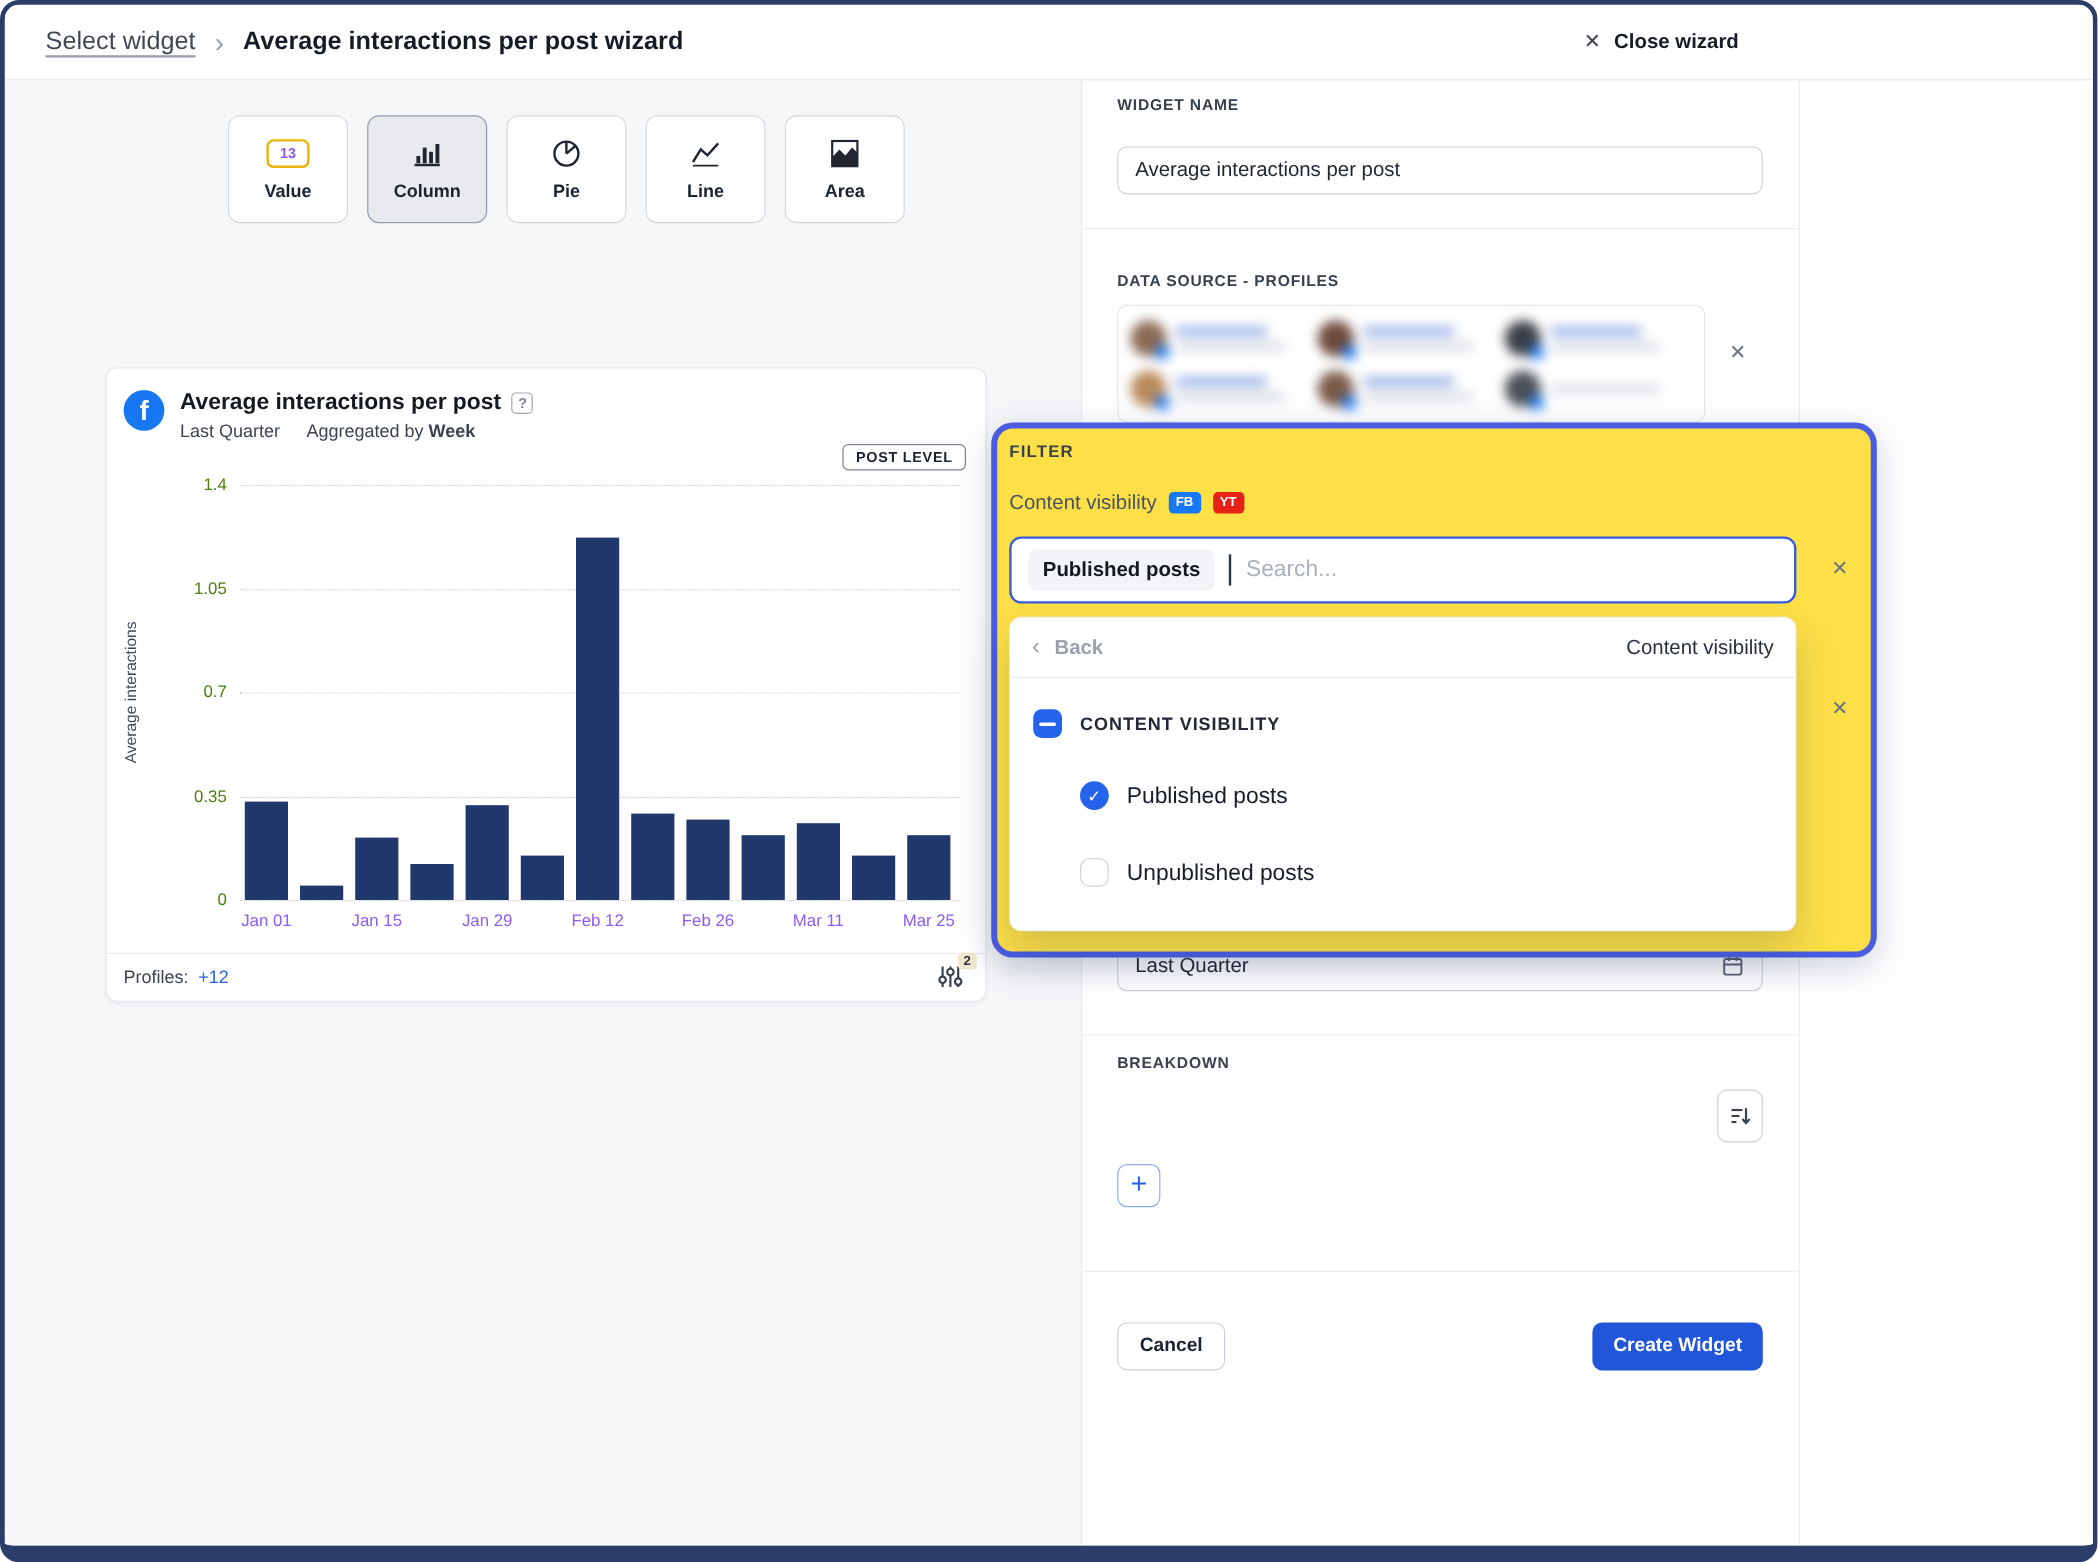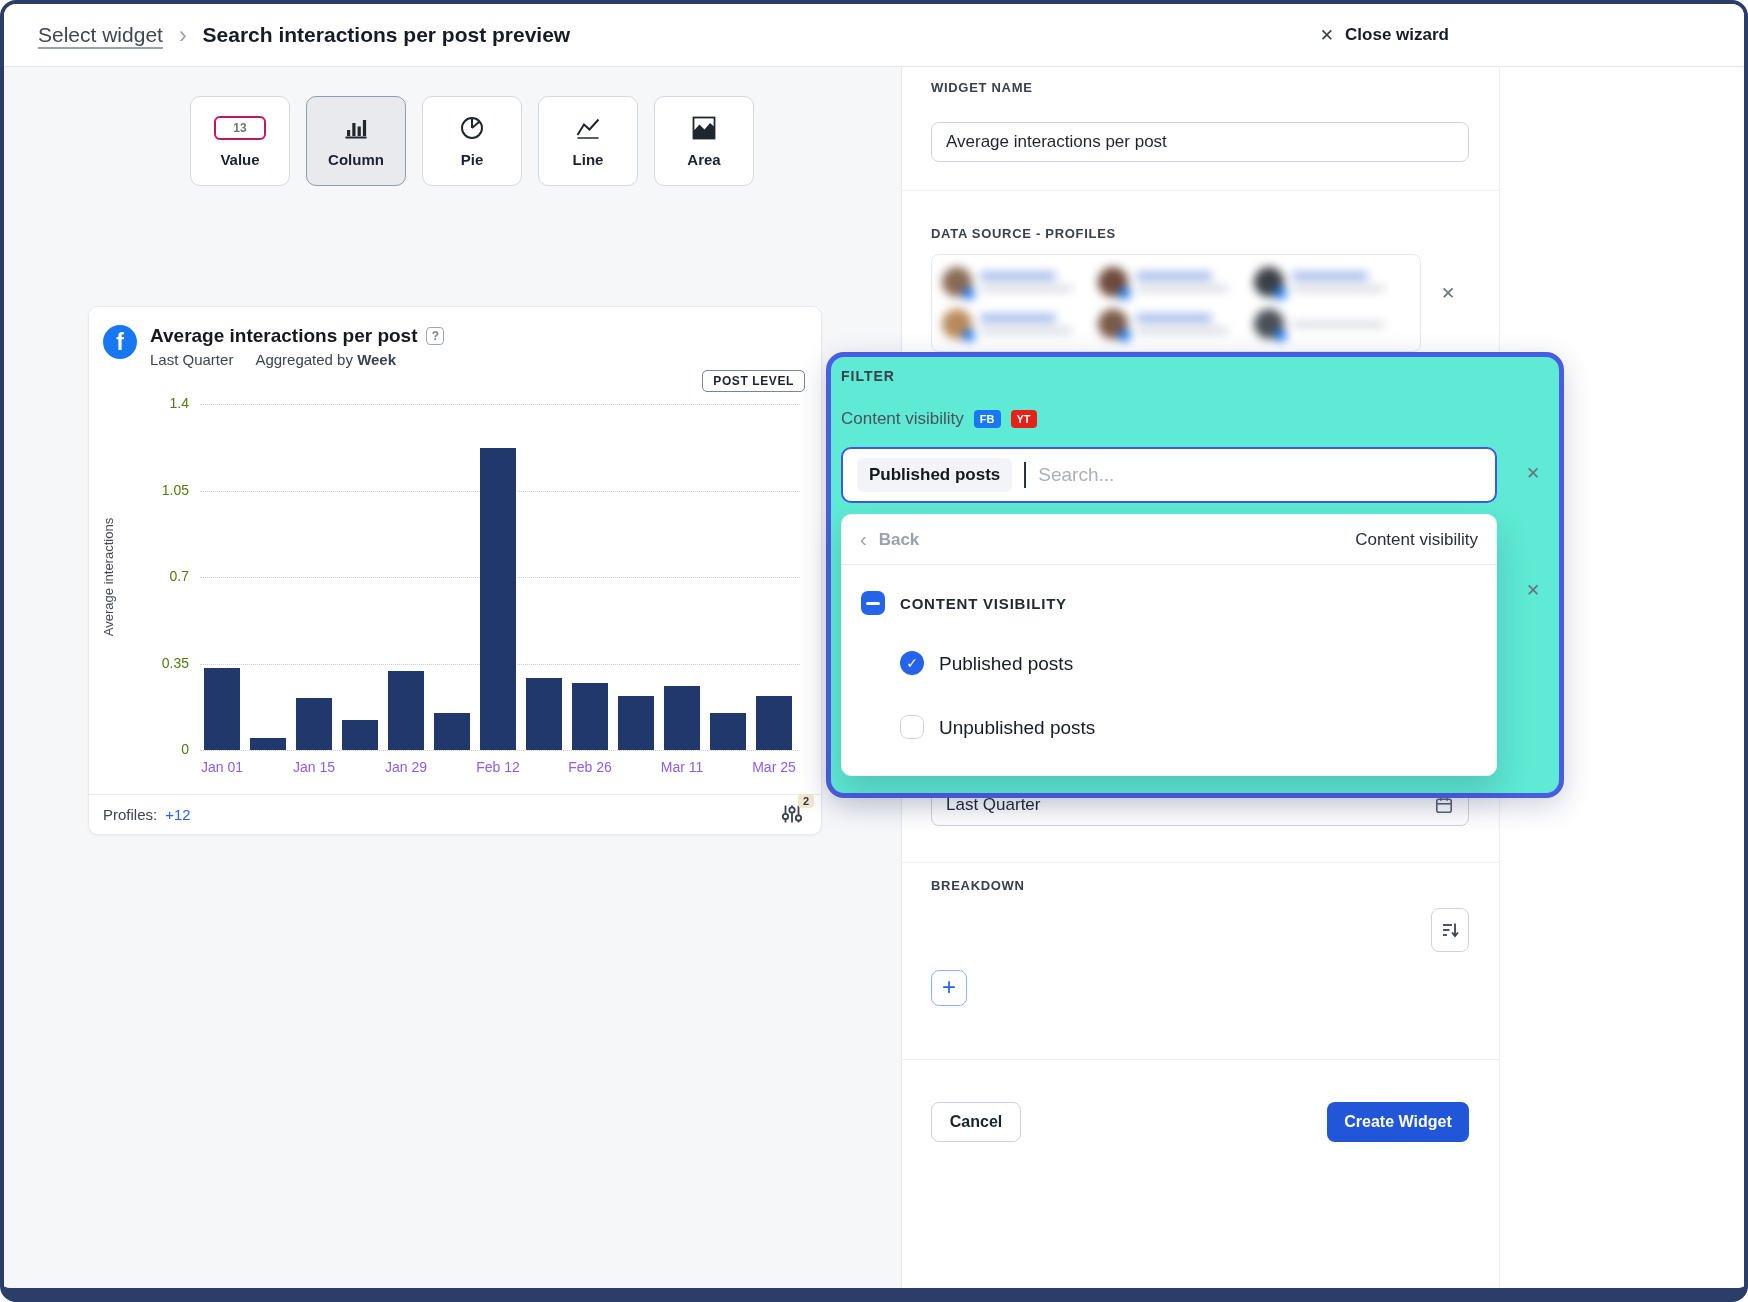--- a/index.html
+++ b/index.html
@@ -17,22 +17,22 @@
   .close-wizard .x{font-size:17px;color:#3a424e;}
   .close-wizard .lbl{font-size:17px;font-weight:bold;color:#161c27;}
   
   .main-area{position:absolute;left:0;top:62px;width:897px;bottom:0;background:#f6f7f9;border-right:1px solid #e4e7eb;}
   .type-buttons{position:absolute;left:186px;top:30px;display:flex;gap:16px;}
   .type-btn{width:100px;height:90px;background:#fff;border:1px solid #d4d8df;border-radius:10px;display:flex;
     flex-direction:column;align-items:center;justify-content:center;gap:9px;cursor:pointer;box-sizing:border-box;}
   .type-btn.selected{background:#e8eaee;border-color:#939ca9;}
   .type-btn .tlabel{font-size:15px;font-weight:bold;color:#1b2230;}
   .type-btn .ticon{height:28px;display:flex;align-items:center;justify-content:center;}
-  .value-glyph{width:52px;height:24px;border:2px solid #be185d;border-radius:6px;display:flex;align-items:center;
-    justify-content:center;font-size:12px;font-weight:bold;color:#737373;box-sizing:border-box;}
+  .value-glyph{width:36px;height:24px;border:2px solid #eab308;border-radius:6px;display:flex;align-items:center;
+    justify-content:center;font-size:12px;font-weight:bold;color:#8b5cf6;box-sizing:border-box;}
   
   .chart-card{position:absolute;left:84px;top:240px;width:732px;height:527px;background:#fff;border:1px solid #e8eaee;
     border-radius:10px;box-shadow:0 1px 3px rgba(16,24,40,.05);}
   .card-header{position:absolute;left:14px;top:18px;display:flex;gap:13px;}
   .fb-logo{width:34px;height:34px;border-radius:50%;background:#1877f2;color:#fff;display:flex;align-items:center;
     justify-content:center;font-size:23px;font-weight:bold;}
   .card-title-row{display:flex;align-items:center;gap:9px;}
   .card-title{font-size:19px;font-weight:bold;color:#14181f;}
   .help-box{width:18px;height:18px;border:1.5px solid #a0a7b1;border-radius:4px;display:flex;align-items:center;
     justify-content:center;font-size:12px;color:#7a828e;font-weight:bold;box-sizing:border-box;}
@@ -89,21 +89,21 @@
     background:#fff;display:flex;align-items:center;justify-content:center;cursor:pointer;box-sizing:border-box;}
   .plus-btn{position:absolute;left:29px;top:904px;width:36px;height:36px;border:1px solid #8fb0f0;border-radius:8px;
     background:#fff;color:#2563eb;font-size:24px;display:flex;align-items:center;justify-content:center;cursor:pointer;
     box-sizing:border-box;padding-bottom:2px;}
   .btn{position:absolute;box-sizing:border-box;border-radius:8px;font-size:16px;font-weight:bold;display:flex;
     align-items:center;justify-content:center;cursor:pointer;}
   .btn-cancel{left:29px;top:1036px;width:90px;height:40px;background:#fff;border:1px solid #cbd1d9;color:#1b2230;}
   .btn-create{left:425px;top:1036px;width:142px;height:40px;background:#2156d8;color:#fff;border:none;}
   .cal-icon{margin-left:auto;display:flex;}
   
-  .filter-popup{position:absolute;left:822px;top:348px;width:738px;height:446px;box-sizing:border-box;background:#5eead4;
+  .filter-popup{position:absolute;left:822px;top:348px;width:738px;height:446px;box-sizing:border-box;background:#fde047;
     border:5px solid #4a5ce0;border-radius:18px;box-shadow:0 8px 28px rgba(35,48,110,.22);z-index:30;}
   .flt-label{position:absolute;left:10px;top:11px;font-size:14px;font-weight:bold;letter-spacing:1px;color:#39414e;}
   .cv-row{position:absolute;left:10px;top:52px;display:flex;align-items:center;gap:10px;font-size:17px;color:#4a5260;}
   .net-badge{border-radius:4px;color:#fff;font-size:11px;font-weight:bold;padding:3px 6px;}
   .search-box{position:absolute;left:10px;top:90px;width:656px;height:56px;box-sizing:border-box;border:2px solid #3b5bdb;
     border-radius:10px;background:#fff;display:flex;align-items:center;padding:0 14px;gap:12px;cursor:text;}
   .chip{background:#f2f4f7;border-radius:6px;padding:7px 12px;font-size:17px;font-weight:bold;color:#14181f;cursor:pointer;}
   .caret{width:2px;height:26px;background:#2a3340;}
   .search-ph{font-size:19px;color:#aab1bc;}
   .popup-x1{position:absolute;left:695px;top:108px;}
@@ -131,21 +131,21 @@
   .dd-opt-label-1{top:202px;}
 </style>
 </head>
 <body>
 
 <div class="canvas" style="border-color: rgb(45, 61, 105);">
 
   <div class="header">
     <span class="crumb">Select widget</span>
     <span class="crumb-sep">›</span>
-    <h1 class="page-title">Search interactions per post preview</h1>
+    <h1 class="page-title">Average interactions per post wizard</h1>
     <div class="close-wizard">
       <span class="x">✕</span>
       <span class="lbl">Close wizard</span>
     </div>
   </div>
 
   <div class="main-area">
 
     <div class="type-buttons">
       <div class="type-btn">

